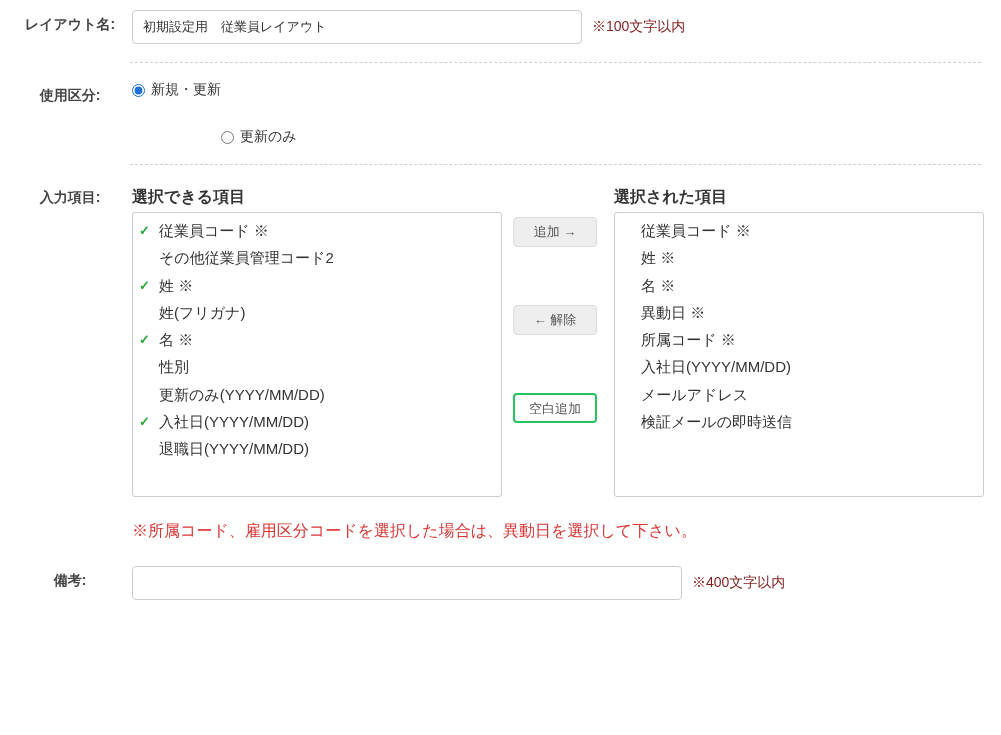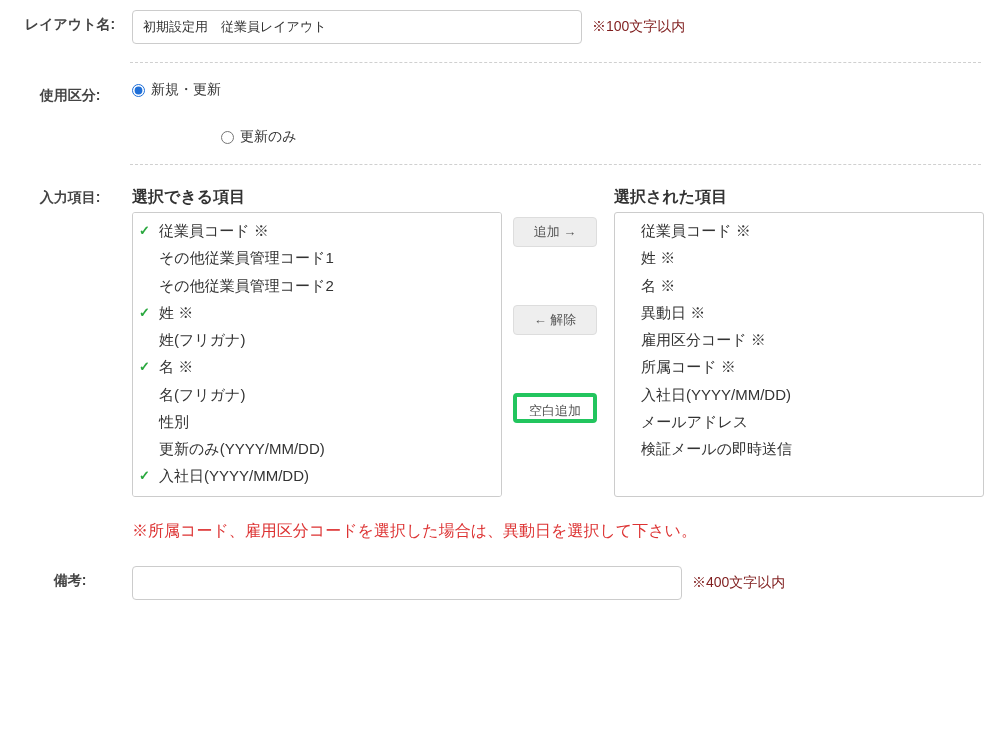--- a/index.html
+++ b/index.html
@@ -109,21 +109,21 @@
     height: 30px;
     border: 1px solid #ddd;
     border-radius: 4px;
     background: #eee;
     color: #555;
     font-size: 13px;
     cursor: pointer;
     text-align: center;
     line-height: 28px;
   }
-  .btn.white { background: #fff; border: 4px solid #22c55e; }
+  .btn.white { background: #fff; border: 2px solid #22c55e; }
   .btn-col .spacer { height: 18px; }
   .note-red {
     color: #d33;
     font-size: 16px;
     margin: 24px 0 24px 112px;
   }
 </style>
 </head>
 <body>
 
@@ -155,26 +155,24 @@
 
 <div class="row">
   <div class="label-col">入力項目:</div>
   <div class="content-col" style="padding-left:12px;">
     <div class="dual-list">
 
       <div class="list-col">
         <div class="list-title">選択できる項目</div>
         <div class="listbox" id="available-list">
             <div class="list-item"><span class="check">✓</span><span>従業員コード ※</span></div>
-            <div class="list-item"><span>その他従業員管理コード1</span></div>
             <div class="list-item"><span>その他従業員管理コード2</span></div>
             <div class="list-item"><span class="check">✓</span><span>姓 ※</span></div>
             <div class="list-item"><span>姓(フリガナ)</span></div>
             <div class="list-item"><span class="check">✓</span><span>名 ※</span></div>
-            <div class="list-item"><span>名(フリガナ)</span></div>
             <div class="list-item"><span>性別</span></div>
             <div class="list-item"><span>更新のみ(YYYY/MM/DD)</span></div>
             <div class="list-item"><span class="check">✓</span><span>入社日(YYYY/MM/DD)</span></div>
             <div class="list-item"><span>退職日(YYYY/MM/DD)</span></div>
           </div>
       </div>
 
       <div class="btn-col">
         <div class="btn">追加 →</div>
         <div class="spacer"></div>
@@ -183,21 +181,20 @@
         <div class="btn white">空白追加</div>
       </div>
 
       <div class="list-col">
         <div class="list-title">選択された項目</div>
         <div class="listbox" id="selected-list">
             <div class="list-item"><span>従業員コード ※</span></div>
             <div class="list-item"><span>姓 ※</span></div>
             <div class="list-item"><span>名 ※</span></div>
             <div class="list-item"><span>異動日 ※</span></div>
-            <div class="list-item"><span>雇用区分コード ※</span></div>
             <div class="list-item"><span>所属コード ※</span></div>
             <div class="list-item"><span>入社日(YYYY/MM/DD)</span></div>
             <div class="list-item"><span>メールアドレス</span></div>
             <div class="list-item"><span>検証メールの即時送信</span></div>
           </div>
       </div>
 
     </div>
   </div>
 </div>

